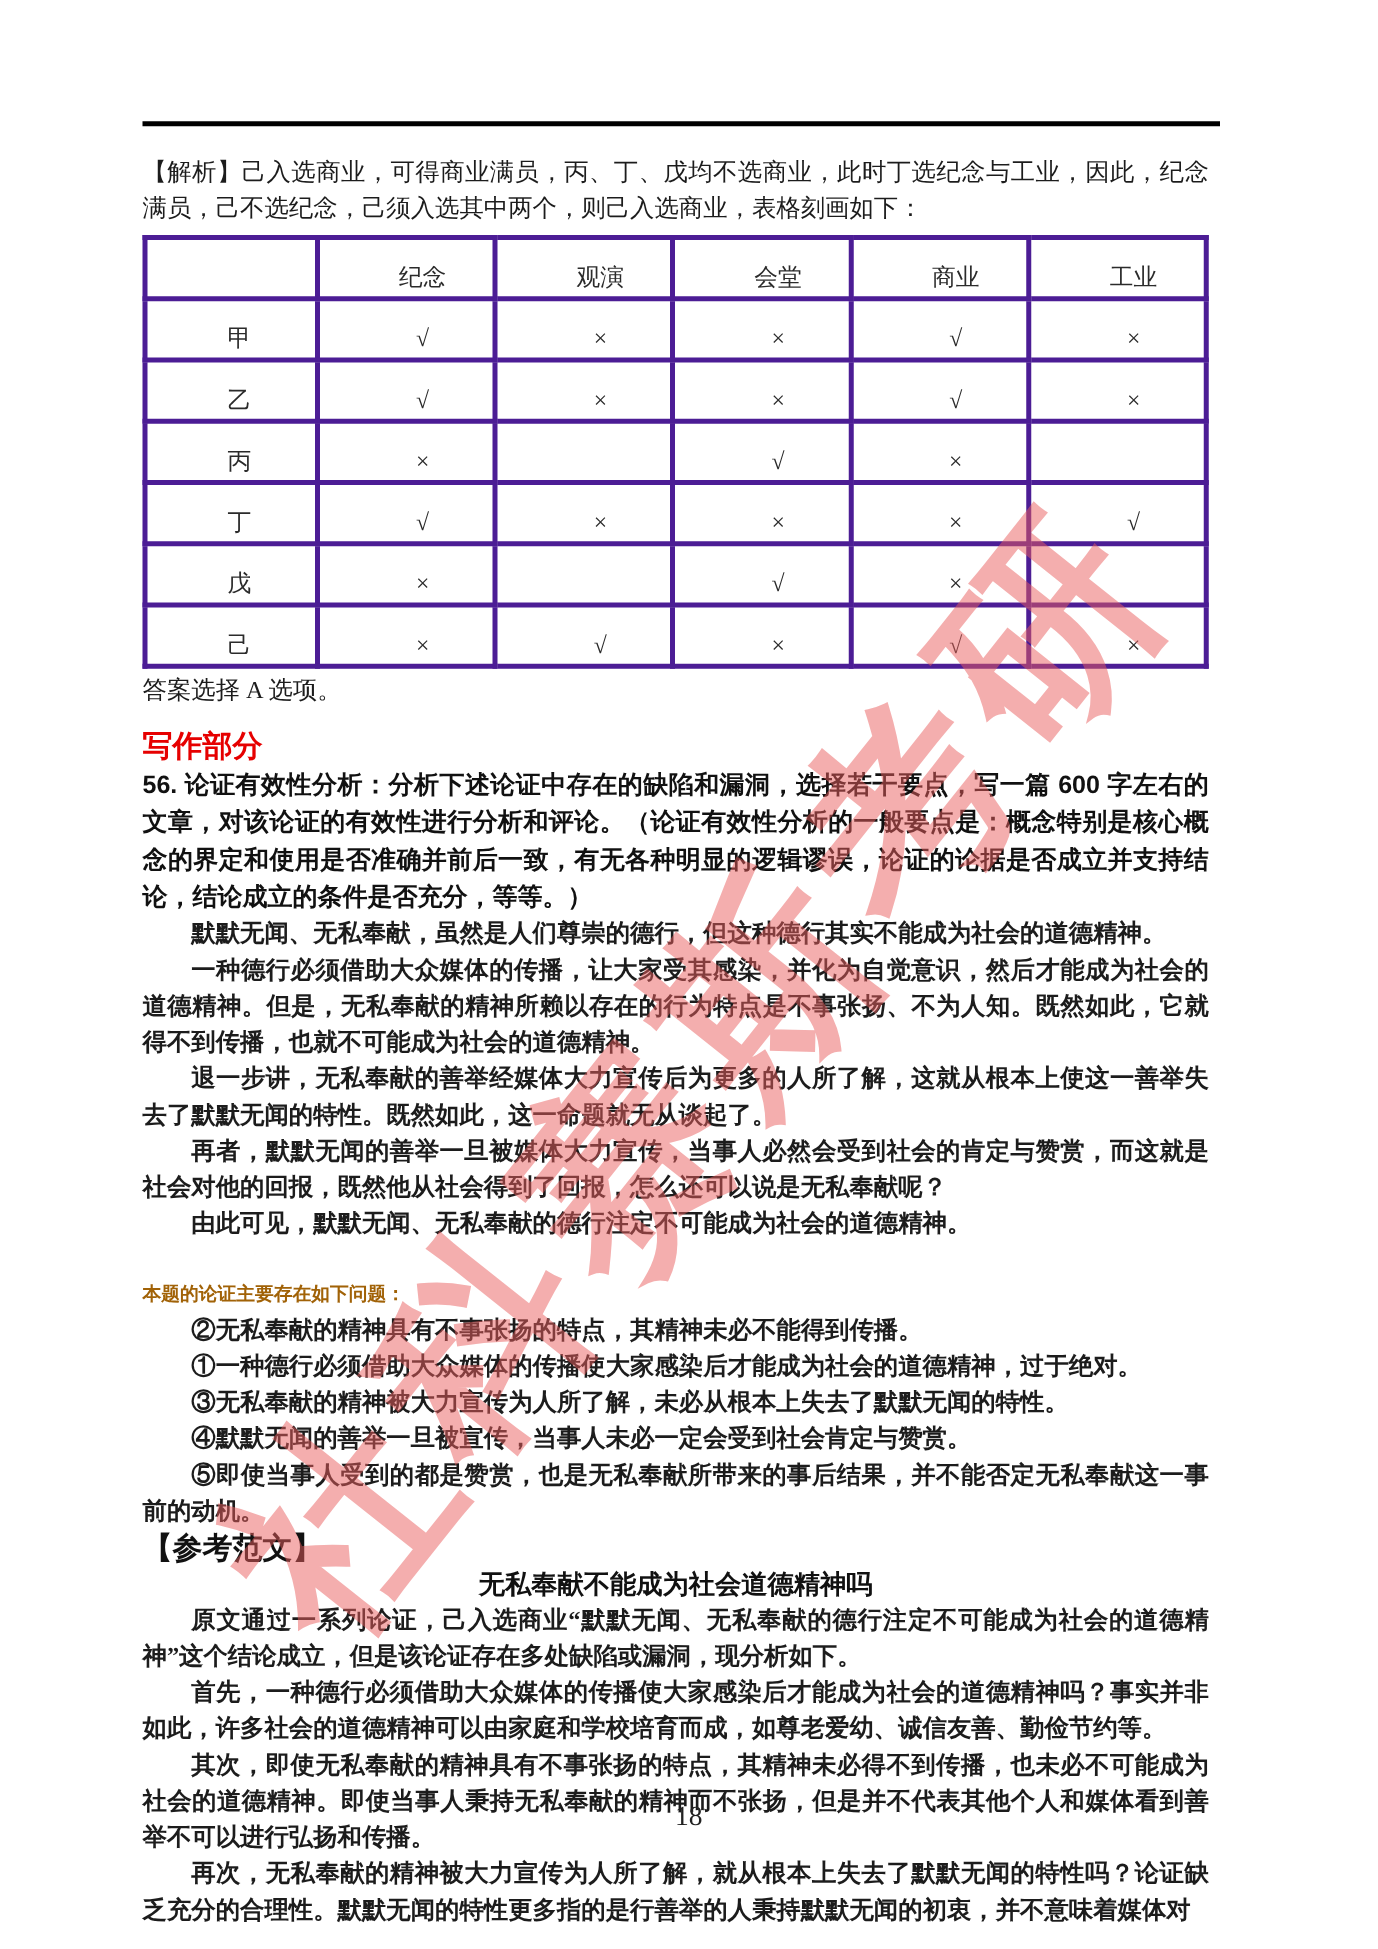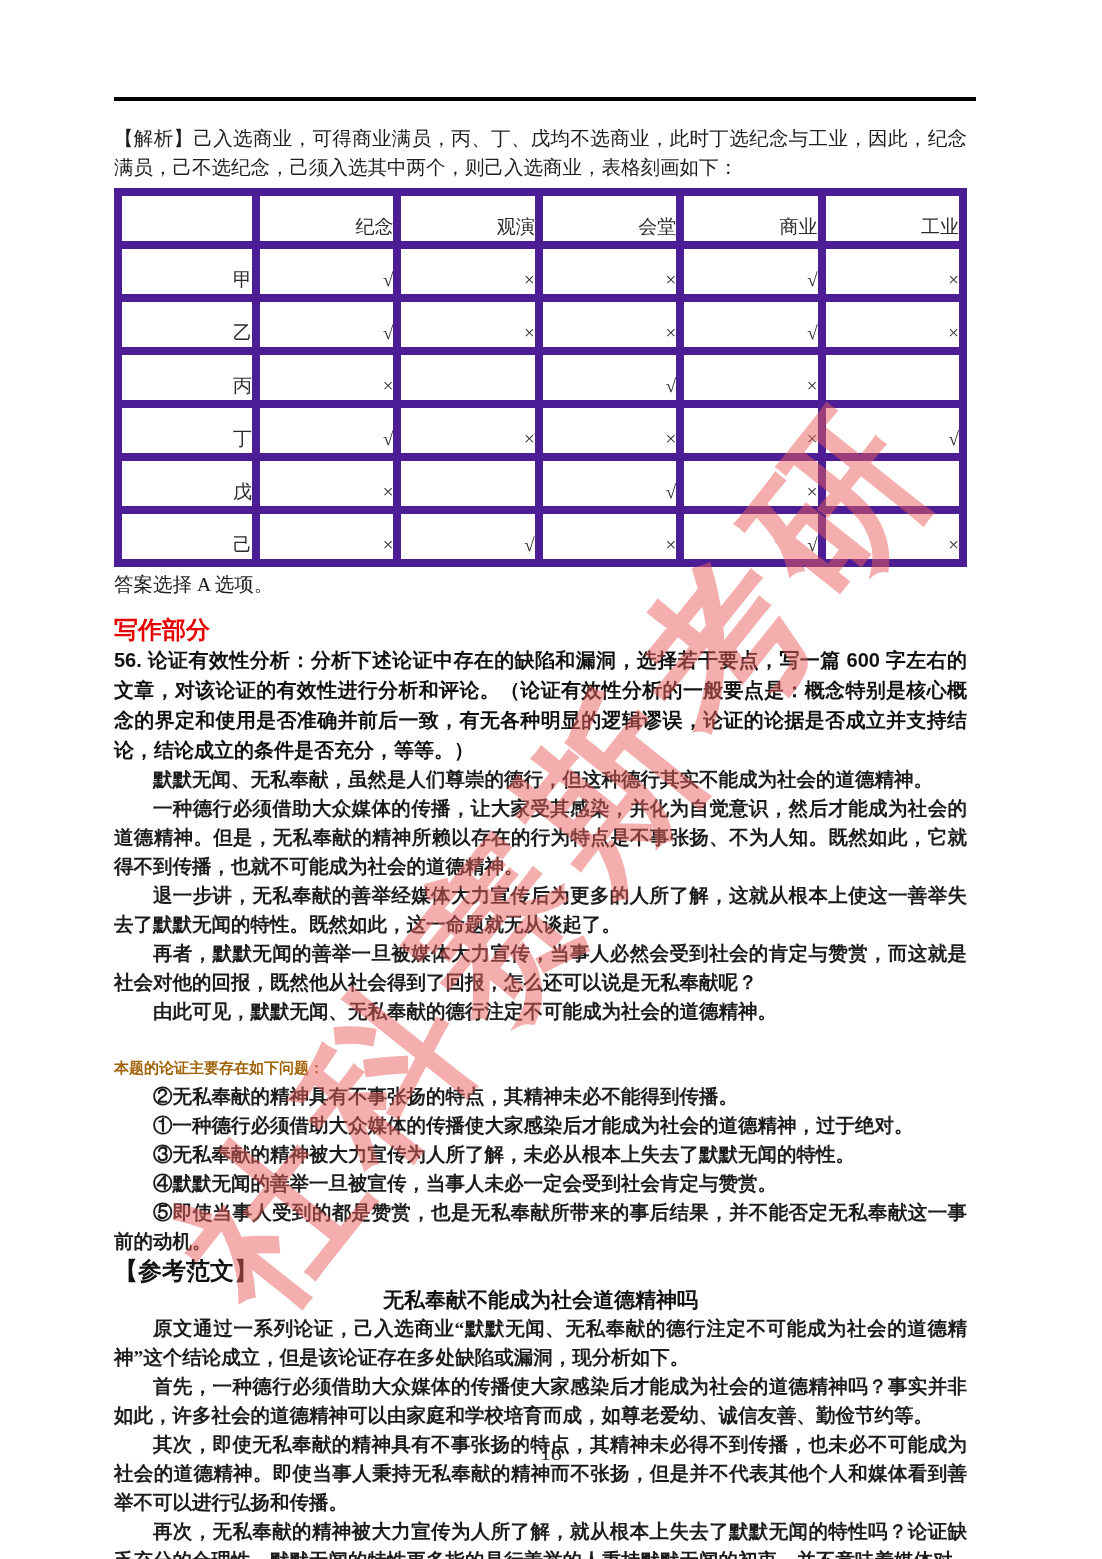--- a/index.html
+++ b/index.html
@@ -8,22 +8,22 @@
     font-family:"Liberation Serif","DejaVu Serif",serif;
     color:#1c1c1c;overflow:hidden;
   }
   .top-rule{position:absolute;left:114px;top:97px;width:862px;height:4px;background:#000;}
   .content{position:absolute;left:114px;top:0;width:853px;padding-top:124px;
            font-size:19.5px;line-height:29px;text-align:justify;}
   .content p{margin:0;}
   .indent{text-indent:2em;font-weight:bold;}
   .sel-table{border-collapse:collapse;width:853px;table-layout:fixed;margin-top:6px;
              font-size:19px;}
-  .sel-table th,.sel-table td{border:8px solid #4c1d95;height:28px;padding:16px 0 0 26px;
-             text-align:right;font-weight:normal;vertical-align:middle;color:#2b2b2b;}
+  .sel-table th,.sel-table td{border:4px solid #4c1d95;height:28px;padding:16px 0 0 26px;
+             text-align:center;font-weight:normal;vertical-align:middle;color:#2b2b2b;}
   .sel-table td.rowlabel,.sel-table th.corner{padding-left:13px;}
   .answer{margin-top:3px !important;}
   .heiti{font-family:"Liberation Sans","DejaVu Sans",sans-serif;font-weight:bold;}
   .section-heading{margin-top:18px !important;font-size:24px;line-height:26px;color:#e60000;}
   .question{margin-top:2px !important;font-size:20px;line-height:30px;color:#111;}
   .problems-heading{margin-top:27px !important;font-size:15px;line-height:29px;color:#a16207;}
   .ref-label{font-size:24px;line-height:29px;color:#111;}
   .essay-title{text-align:center;font-size:21px;line-height:29px;color:#111;text-indent:0;}
   .page-number{position:absolute;left:0;top:1440px;width:1102px;text-align:center;
                font-size:22px;color:#222;}

